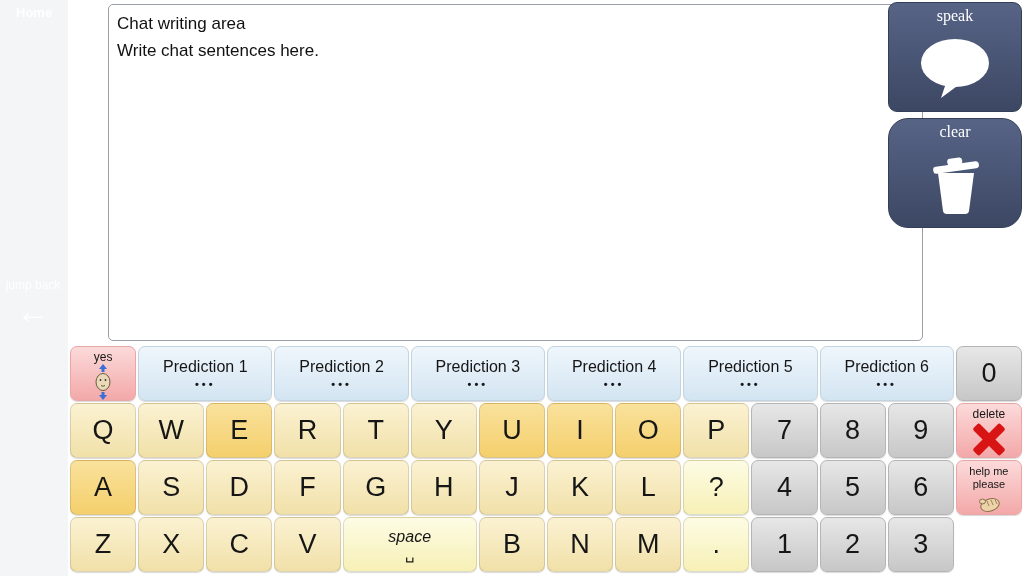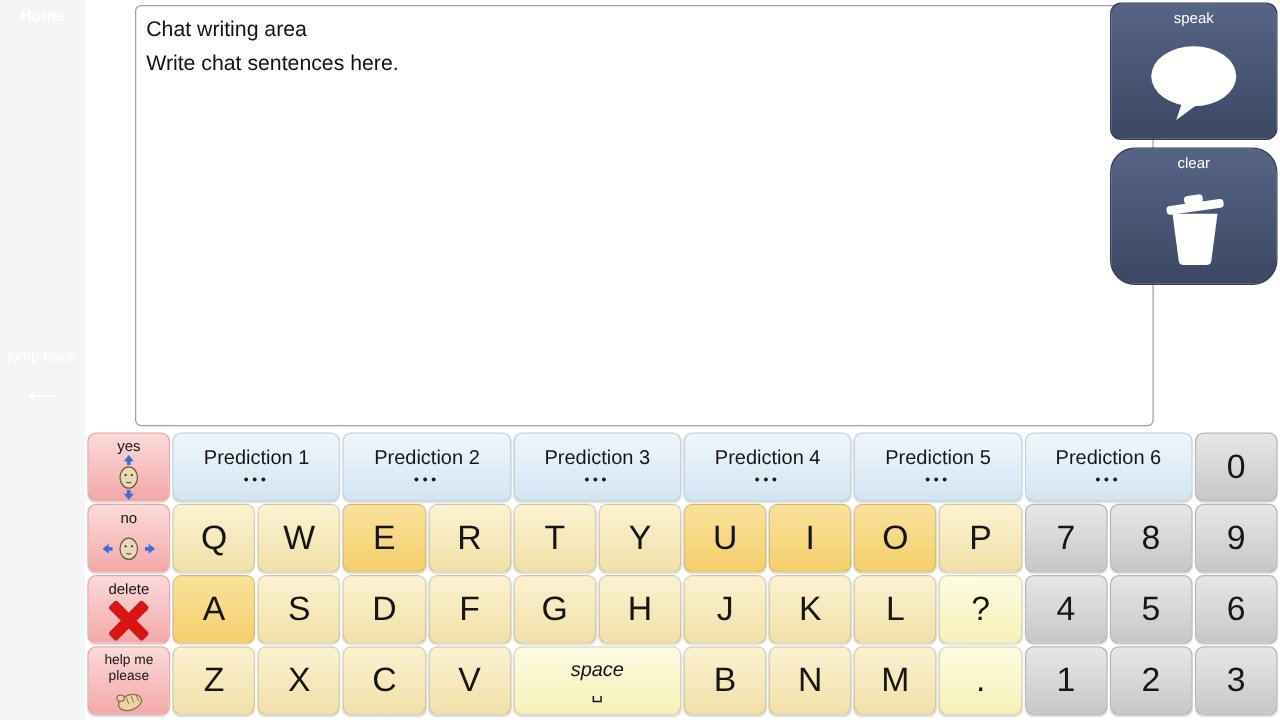--- a/index.html
+++ b/index.html
@@ -22,21 +22,21 @@
   #chat { position:absolute; left:69px; top:4px; width:815px; height:337px;
           background:#ffffff; border:1px solid #9aa0a6; border-radius:5px;
           padding:5px 8px;margin-left:39px; }
   #chat .line { font-size:17px; color:#111; line-height:27px; }
 
   
   .action-btn { position:absolute; left:888px; width:134px; height:110px;
                 border-radius:9px; background:linear-gradient(180deg,#576486,#3c4763);
                 border:1px solid #343e58; color:#ffffff;
                 display:flex; flex-direction:column; align-items:center; }
-  .action-btn .action-label { font-size:12px; margin-top:4px; }
+  .action-btn .action-label { font-size:16px; margin-top:4px;font-family:Liberation Serif, serif; }
   .action-btn .ic { flex:1; display:flex; align-items:center; justify-content:center; }
 
   
   #keyboard { position:absolute; left:70px; top:346px; width:952px; height:226px;
               display:grid; grid-template-columns:repeat(14,1fr);
               grid-template-rows:repeat(4,1fr); gap:2px; }
   .key { border-radius:7px; display:flex; flex-direction:column;
          align-items:center; justify-content:center; color:#161616;
          border:1px solid rgba(0,0,0,0.12);
          box-shadow:0 1px 1px rgba(0,0,0,0.15); font-size:27px; }
@@ -139,33 +139,20 @@
     <div class="key pred">
       <div>Prediction 5</div>
       <div class="pred-dots">•••</div>
     </div>
     <div class="key pred">
       <div>Prediction 6</div>
       <div class="pred-dots">•••</div>
     </div>
     <div class="key num">0</div>
 
-    <div class="key pink">
-      <div class="side-label">no</div>
-      <div class="ic">
-        <svg width="42" height="26" viewBox="0 0 42 26">
-          <polygon points="0,13 5,9 5,11.5 8,11.5 8,14.5 5,14.5 5,17" fill="#3a6fd8"></polygon>
-          <ellipse cx="21" cy="13" rx="7" ry="8.5" fill="#ead9b8" stroke="#6b5b3e" stroke-width="1"></ellipse>
-          <circle cx="18.5" cy="11" r="0.9" fill="#333"></circle>
-          <circle cx="23.5" cy="11" r="0.9" fill="#333"></circle>
-          <path d="M19 16.5 Q21 18 23 16.5" stroke="#6b5b3e" stroke-width="1" fill="none"></path>
-          <polygon points="42,13 37,9 37,11.5 34,11.5 34,14.5 37,14.5 37,17" fill="#3a6fd8"></polygon>
-        </svg>
-      </div>
-    </div>
     <div class="key letter">Q</div>
     <div class="key letter">W</div>
     <div class="key vowel">E</div>
     <div class="key letter">R</div>
     <div class="key letter">T</div>
     <div class="key letter">Y</div>
     <div class="key vowel">U</div>
     <div class="key vowel">I</div>
     <div class="key vowel">O</div>
     <div class="key letter">P</div>

